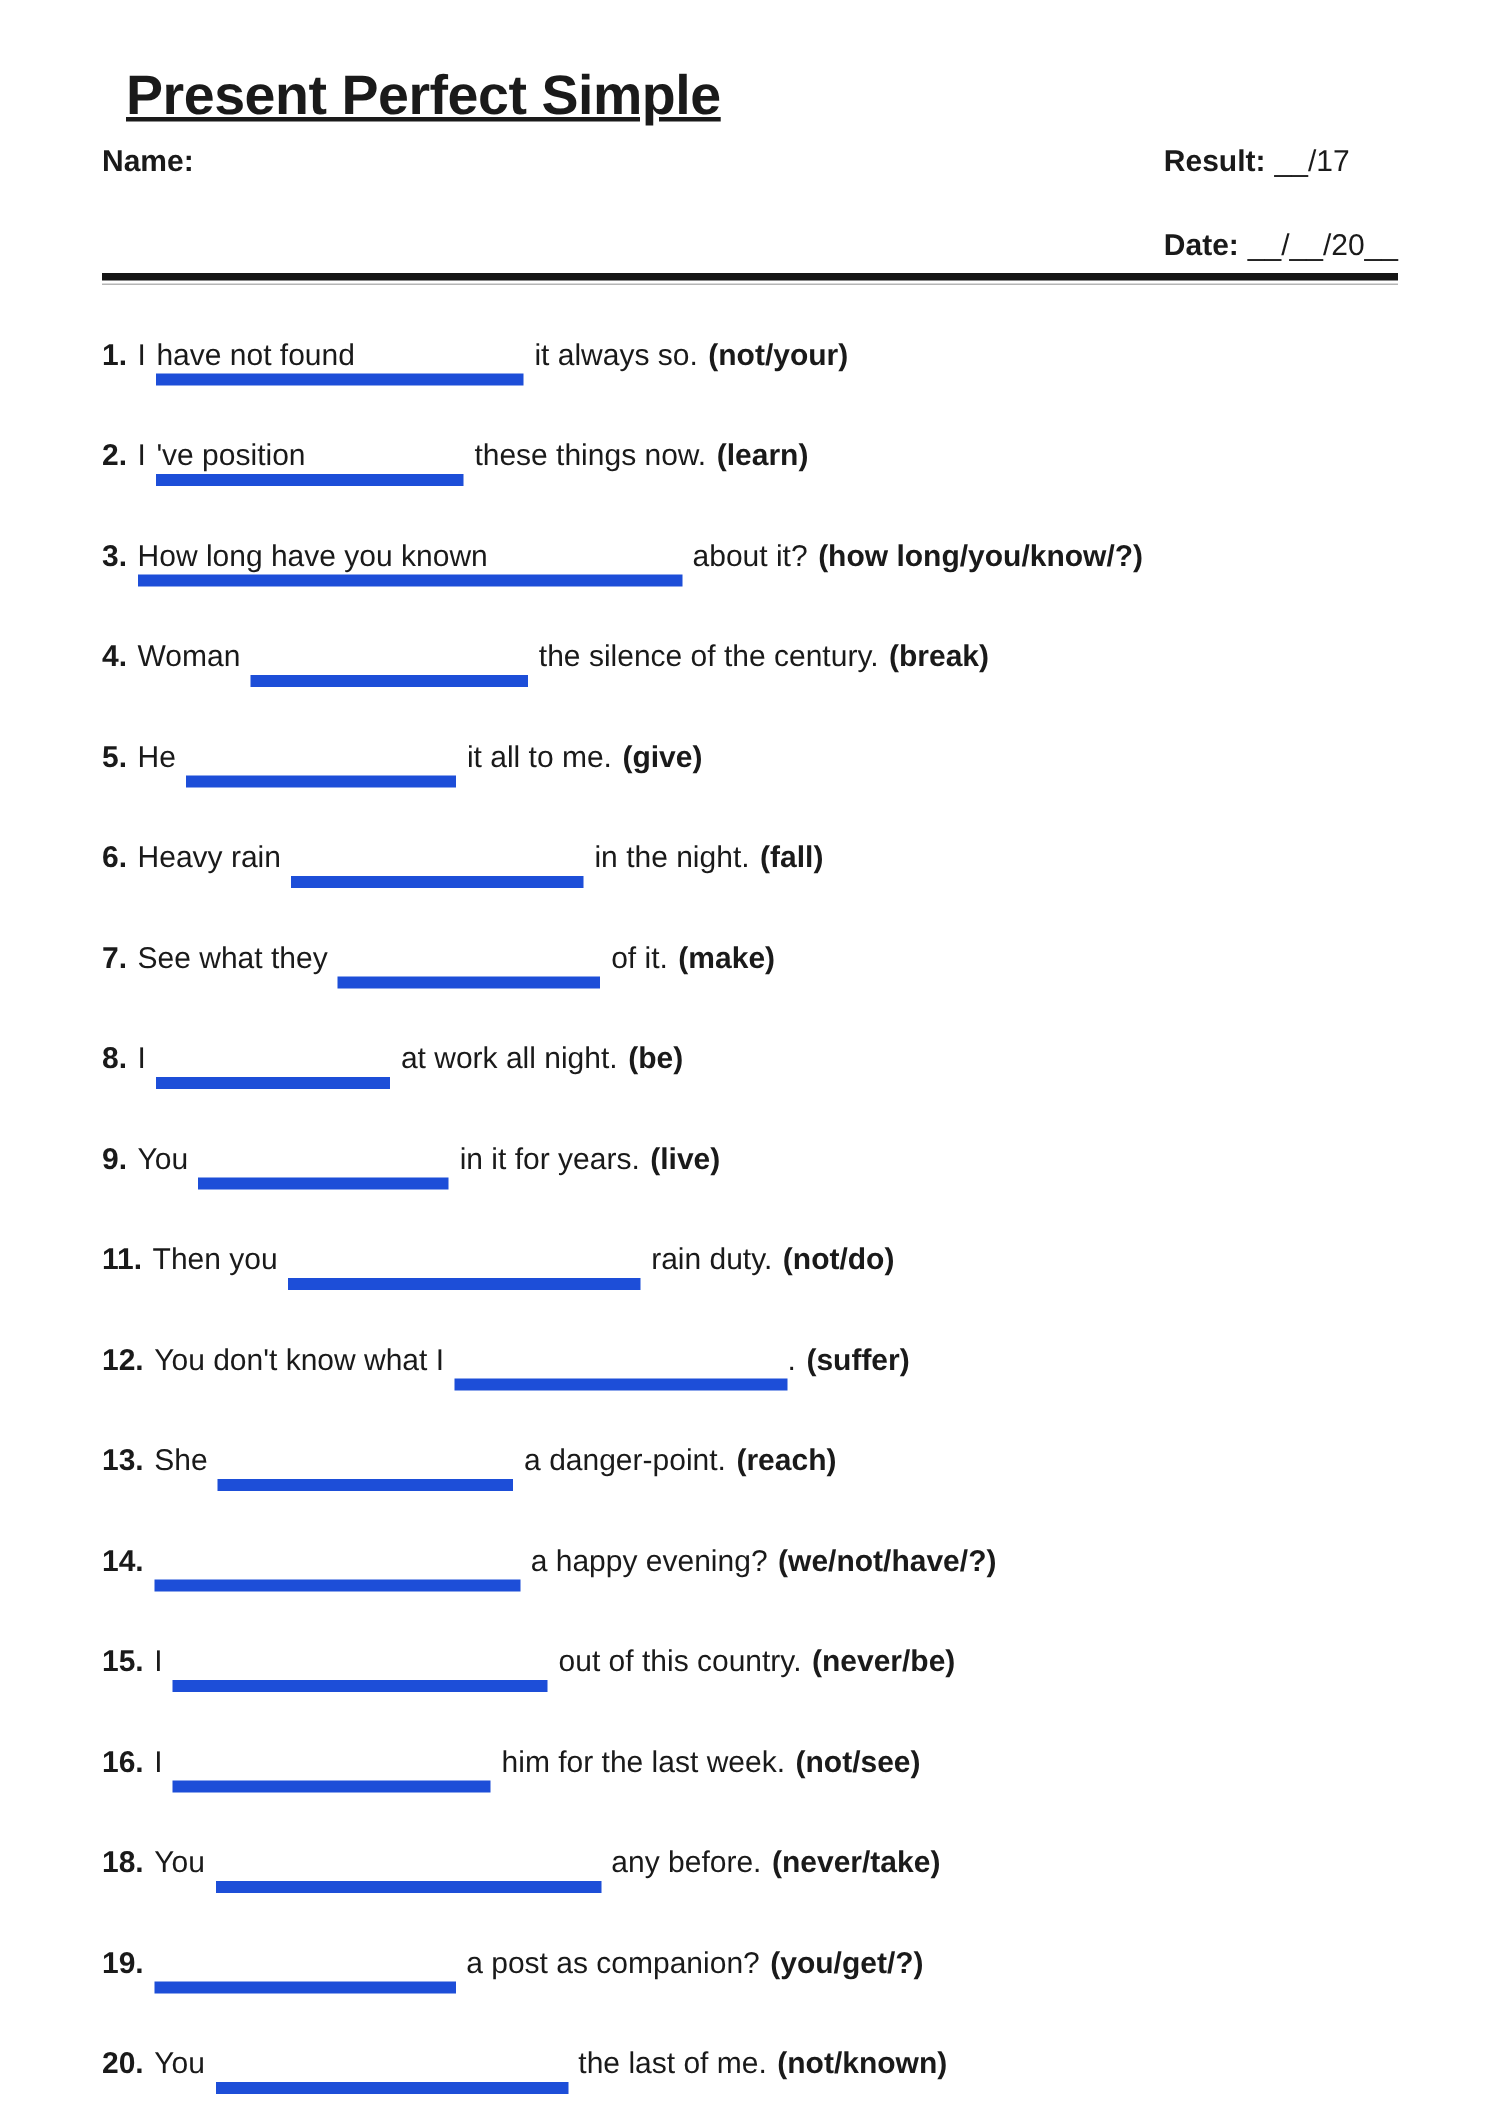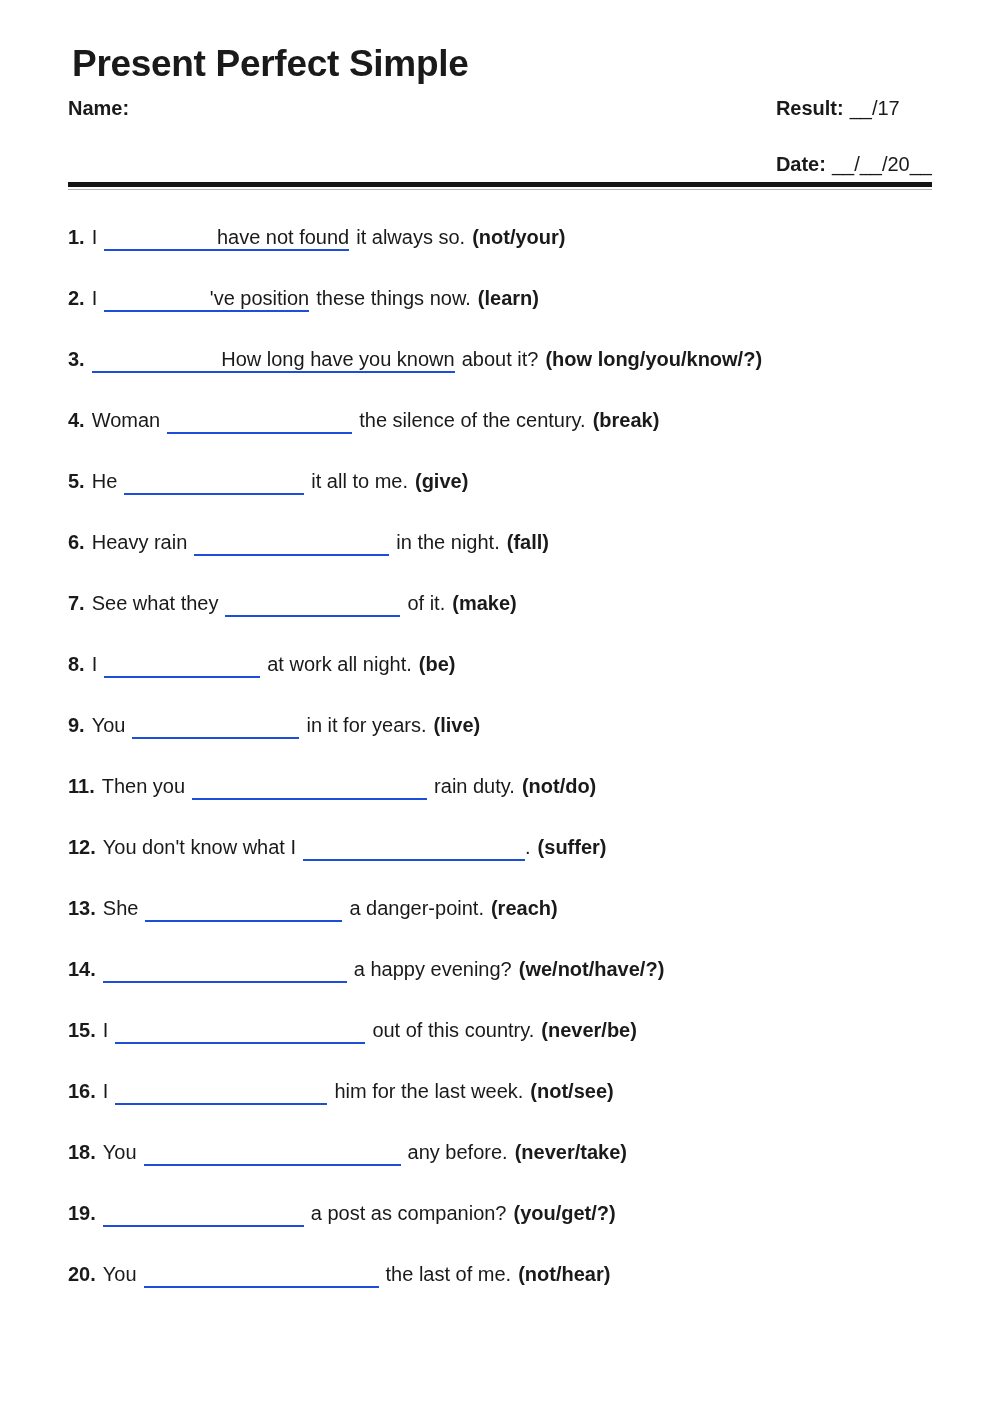--- a/index.html
+++ b/index.html
@@ -10,21 +10,22 @@
     color: #1a1a1a;
     overflow: hidden;
   }
   .page { padding: 44px 68px 0 68px; box-sizing: border-box; }
 
   .title {
     font-size: 37px;
     font-weight: bold;
     letter-spacing: -0.3px;
     line-height: 1.1;
-    margin: 0 0 11px 4px;
+    margin: 0 0 11px 16px;
+    text-decoration: underline;
   }
 
   .meta-row {
     display: flex;
     align-items: flex-start;
     font-size: 20px;
     line-height: 24px;
   }
   .b { font-weight: bold; }
   .meta-right { margin-left: auto; display: flex; gap: 32px; flex-direction: column; }
@@ -41,22 +42,22 @@
     margin-bottom: 35px;
     white-space: nowrap;
   }
   .q > span + span { margin-left: 7px; }
   .q .tight { margin-left: 0; }
   .qnum { font-weight: bold; }
   .hint { font-weight: bold; }
 
   .blank {
     display: inline-block;
-    border-bottom: 2px solid #1d4ed8;
-    text-align: right;
+    border-bottom: 8px solid #1d4ed8;
+    text-align: left;
     vertical-align: baseline;
   }
   .answer { display: inline; }
 </style>
 </head>
 <body>
 
 <div class="page">
   <h1 class="title">Present Perfect Simple</h1>
 
@@ -103,15 +104,15 @@
 
   <div class="q"><span class="qnum">15.</span><span class="pre">I</span><span class="blank" style="width: 250px;"><span class="answer">&nbsp;</span></span><span class="post">out of this country.</span><span class="hint">(never/be)</span></div>
 
   <div class="q"><span class="qnum">16.</span><span class="pre">I</span><span class="blank" style="width: 212px;"><span class="answer">&nbsp;</span></span><span class="post">him for the last week.</span><span class="hint">(not/see)</span></div>
 
 
   <div class="q"><span class="qnum">18.</span><span class="pre">You</span><span class="blank" style="width: 257px;"><span class="answer">&nbsp;</span></span><span class="post">any before.</span><span class="hint">(never/take)</span></div>
 
   <div class="q"><span class="qnum">19.</span><span class="blank" style="width: 201px;"><span class="answer">&nbsp;</span></span><span class="post">a post as companion?</span><span class="hint">(you/get/?)</span></div>
 
-  <div class="q"><span class="qnum">20.</span><span class="pre">You</span><span class="blank" style="width: 235px;"><span class="answer">&nbsp;</span></span><span class="post">the last of me.</span><span class="hint">(not/hear)</span></div>
+  <div class="q"><span class="qnum">20.</span><span class="pre">You</span><span class="blank" style="width: 235px;"><span class="answer">&nbsp;</span></span><span class="post">the last of me.</span><span class="hint">(not/known)</span></div>
 </div>
 </div>
 
 </body></html>

